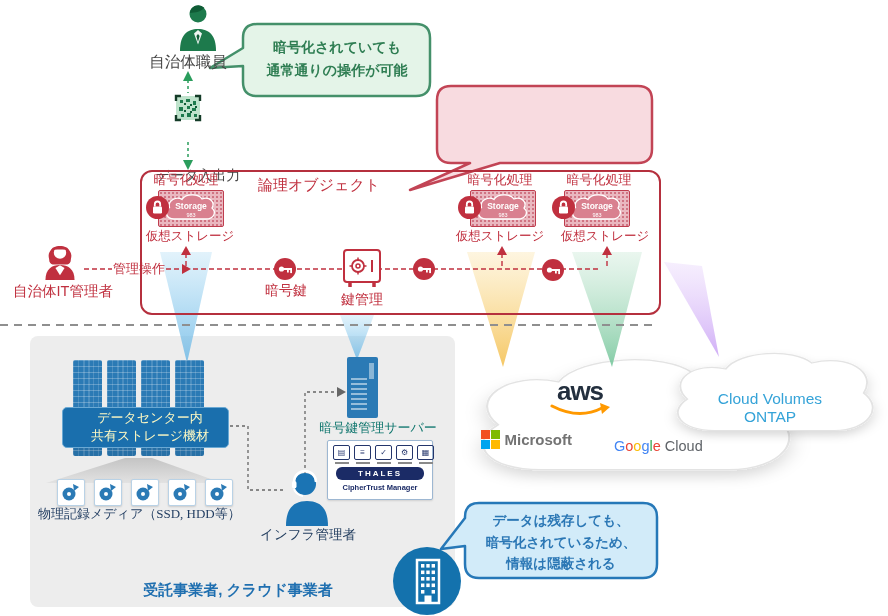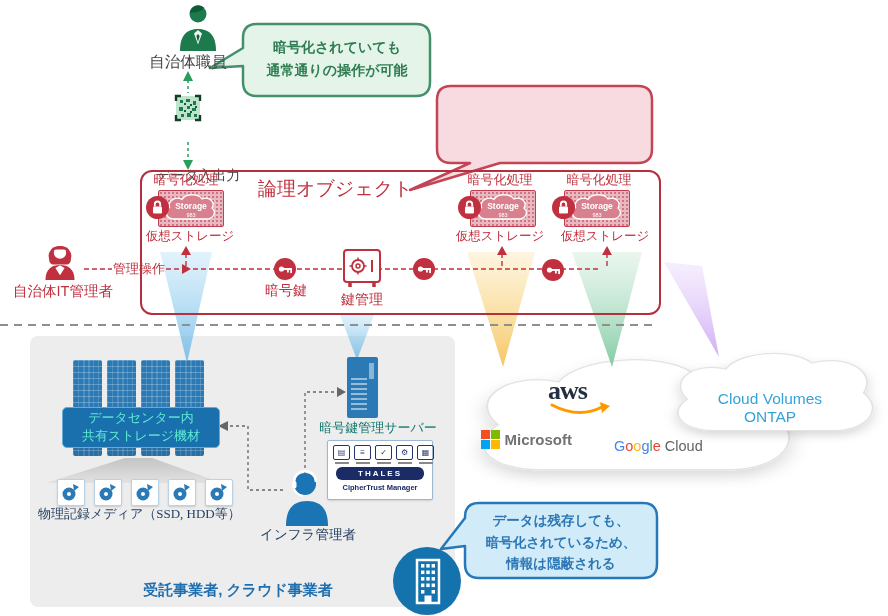--- a/index.html
+++ b/index.html
@@ -21,39 +21,39 @@
            background-image:radial-gradient(rgba(185,60,80,.55) 1px,transparent 1px);background-size:4px 4px;}
   .vs-cloud{position:absolute;left:14px;top:4px;width:62px;height:32px;}
   .vs-lock{position:absolute;left:0;top:8px;width:23px;height:23px;}
   
   .tower{position:absolute;top:360px;width:29px;height:96px;background:#2b7ab5;border-radius:2px;z-index:3;
          background-image:repeating-linear-gradient(to bottom,rgba(255,255,255,.25) 0 1.5px,transparent 1.5px 6px),
                           repeating-linear-gradient(to right,rgba(255,255,255,.15) 0 1.5px,transparent 1.5px 5px);
          box-shadow:inset 0 -10px 0 rgba(0,0,0,.08);}
   .tower::after{content:"";position:absolute;left:3px;bottom:12px;width:14px;height:3px;background:#fff;}
   .dclabel{position:absolute;left:62px;top:407px;width:156px;height:38px;background:#1a6fad;border:1px solid #6aa9d4;border-radius:5px;
-           color:#5eead4;font-size:13px;line-height:18px;text-align:center;padding-top:1px;z-index:3;}
+           color:#fef9c3;font-size:13px;line-height:18px;text-align:center;padding-top:1px;z-index:3;padding-left:9px;}
   .disk{position:absolute;top:479px;width:26px;height:25px;background:#fff;border:1.5px solid #b9d2e6;border-radius:2px;z-index:3;
         box-shadow:0 1px 2px rgba(0,0,0,.15);}
   .ktower{position:absolute;left:347px;top:357px;width:31px;height:61px;background:#2b7ab5;border-radius:2px;z-index:3;}
   .ktower::before{content:"";position:absolute;right:4px;top:6px;width:5px;height:16px;background:rgba(255,255,255,.45);}
   .ktower::after{content:"";position:absolute;left:4px;bottom:6px;width:16px;height:34px;
                  background:repeating-linear-gradient(to bottom,rgba(255,255,255,.5) 0 2px,transparent 2px 5px);}
   .thales{position:absolute;left:327px;top:440px;width:104px;height:58px;background:#fff;border:1px solid #9db7d2;border-radius:2px;
           box-shadow:0 1px 2px rgba(0,0,0,.12);z-index:3;}
   .ticons{position:absolute;left:5px;top:4px;display:flex;gap:4px;}
   .ticon{width:15px;height:13px;border:1px solid #24356b;border-radius:2px;font-size:8px;line-height:13px;text-align:center;color:#24356b;}
   .tbar{width:14px;height:2px;background:#8a8a8a;margin:2px auto 0;}
   .tnavy{position:absolute;left:8px;right:8px;top:26px;height:13px;background:#1b2b66;border-radius:6px;color:#fff;
          font-size:8px;font-weight:bold;letter-spacing:2px;line-height:13px;text-align:center;}
   .tprod{position:absolute;left:0;right:0;top:42px;font-size:7.5px;color:#1b2b66;text-align:center;font-weight:bold;}
   .building{position:absolute;left:393px;top:547px;width:68px;height:68px;border-radius:50%;background:#1472ad;z-index:4;}
   
-  .awslogo{position:absolute;left:548px;top:376px;width:64px;font-size:26px;font-weight:bold;
-           color:#232f3e;letter-spacing:-1px;z-index:3;font-family:Liberation Serif, serif;}
+  .awslogo{position:absolute;left:548px;top:376px;width:64px;text-align:center;font-size:26px;font-weight:bold;
+           color:#232f3e;letter-spacing:-1px;z-index:3;}
   .mslogo{position:absolute;left:481px;top:430px;display:flex;align-items:center;gap:5px;z-index:3;}
   .mssq{display:grid;grid-template-columns:8.5px 8.5px;grid-template-rows:8.5px 8.5px;gap:1.5px;}
   .mstext{font-size:15px;font-weight:600;color:#737373;}
   .glogo{position:absolute;left:614px;top:438px;font-size:14.5px;font-weight:500;z-index:3;}
   .g0,.g3{color:#4285F4}.g1,.g5{color:#EA4335}.g2{color:#FBBC05}.g4{color:#34A853}
   .gcloud{color:#5f6368;margin-left:4px;}
   .ontap{position:absolute;left:690px;top:390px;width:160px;text-align:center;font-size:15.5px;color:#35a3d8;z-index:3;}
   
   .note{position:absolute;z-index:5;text-align:center;font-weight:600;}
 </style>
@@ -172,21 +172,21 @@
           <rect x="21" y="12" width="2" height="2"></rect>
       </g>
     </svg>
   </div>
   <div class="lbl z3" style="left:150px;top:124px;width:96px;font-size:14px;color:#454545;margin-top:43px;">データ入出力</div>
 
   <div class="redbox"></div>
   <div class="lbl z3 red" style="left:146px;top:171px;width:80px;font-size:13px;">暗号化処理</div>
   <div class="lbl z3 red" style="left:460px;top:171px;width:80px;font-size:13px;">暗号化処理</div>
   <div class="lbl z3 red" style="left:559px;top:171px;width:80px;font-size:13px;">暗号化処理</div>
-  <div class="lbl z3 red" style="left:258px;top:176px;width:110px;font-size:19px;">論理オブジェクト</div>
+  <div class="lbl z3 red" style="left:258px;top:176px;width:110px;font-size:15px;">論理オブジェクト</div>
 
   <div class="vstorage" style="left:146px;top:188px;">
     <div class="vs-rect"></div>
     <svg class="vs-cloud" viewBox="0 0 62 32">
       <path d="M14,27 C6,27 4,19 9.5,15.5 C7.5,8.5 16.5,4 22,7.5 C25.5,1.5 38.5,1.5 42,7 C49.5,4 55.5,10.5 52,16 C57,20.5 53.5,27 46,27 Z" fill="#d9808f" stroke="#fff" stroke-width="1.3"></path>
       <text x="31" y="16.5" text-anchor="middle" font-size="8.5" font-weight="bold" fill="#fff">Storage</text>
       <text x="31" y="24.5" text-anchor="middle" font-size="5.5" fill="#fff">983</text>
     </svg>
     <div class="vs-lock">
       <svg viewBox="0 0 23 23" width="23" height="23">

